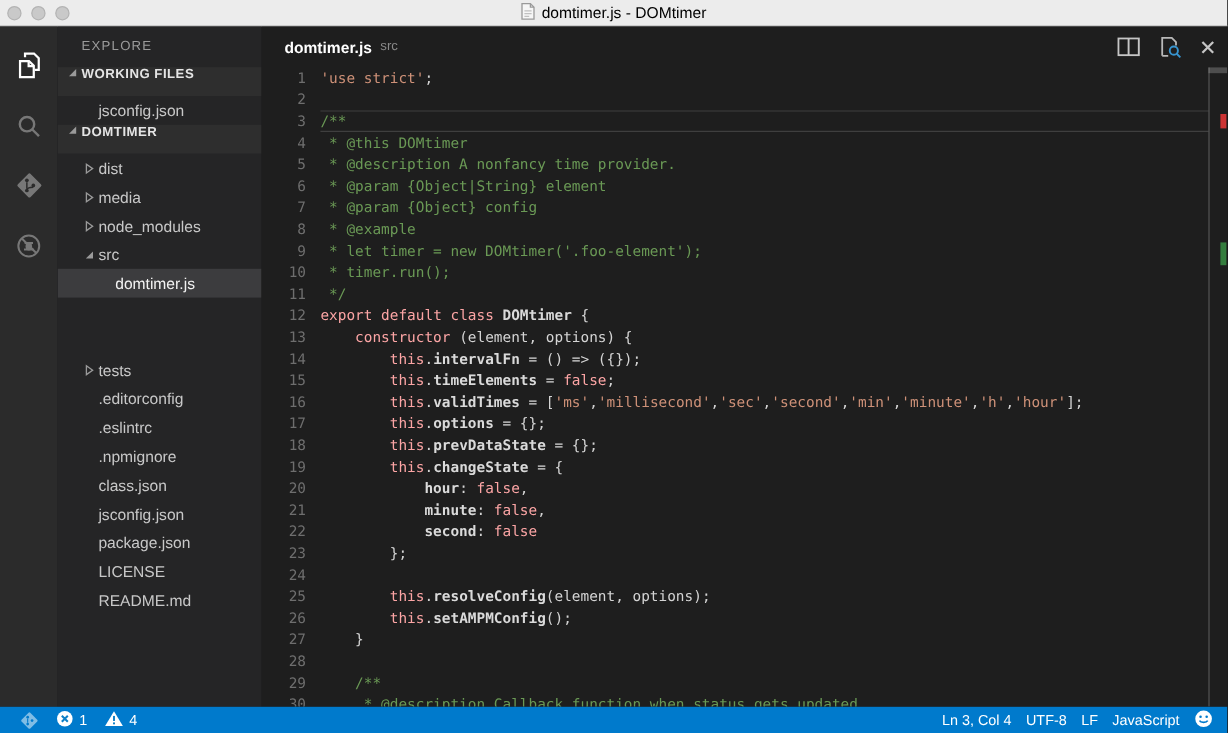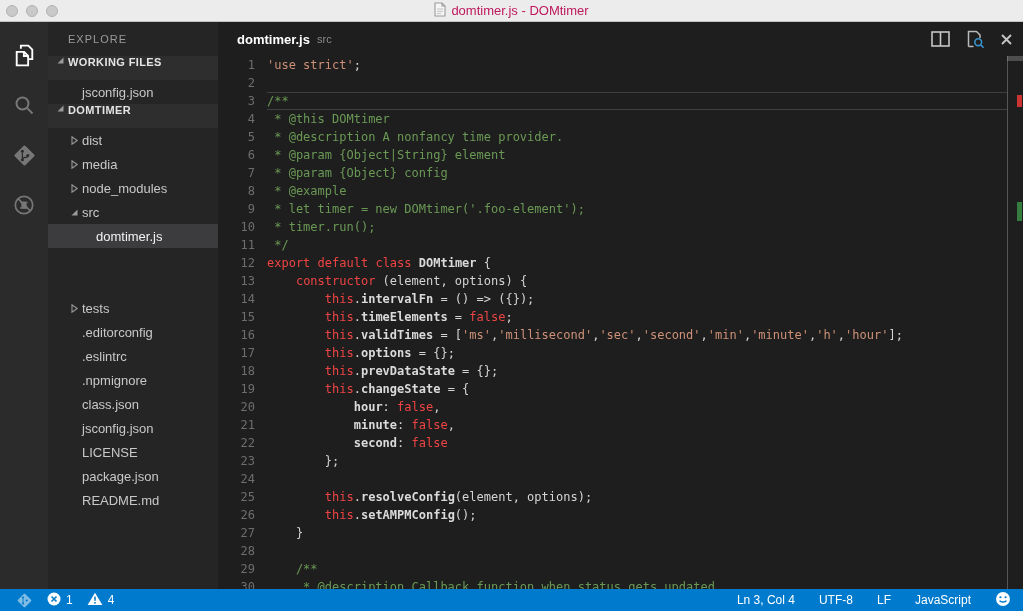--- a/index.html
+++ b/index.html
@@ -5,21 +5,21 @@
   * { margin:0; padding:0; box-sizing:border-box; }
   html,body { width:1023px; height:611px; background:#1e1e1e; overflow:hidden;
               font-family:"Liberation Sans", sans-serif; }
   #window { position:relative; width:1023px; height:611px; background:#1e1e1e; overflow:hidden; }
 
   
   .titlebar { position:absolute; top:0; left:0; right:0; height:22px; background:#ececec;
               border-bottom:1px solid #c2c2c2; display:flex; align-items:center; justify-content:center; }
   .traffic { position:absolute; left:6px; top:0; height:22px; display:flex; align-items:center; gap:8px; }
   .traffic span { width:12px; height:12px; border-radius:50%; background:#c9c9c9; border:1px solid #b3b3b3; display:block; }
-  .titlebar-title { display:flex; align-items:center; gap:5px; color:#be185d; font-size:13px; }
+  .titlebar-title { display:flex; align-items:center; gap:5px; color:#000000; font-size:13px; }
 
   
   .main { position:absolute; top:22px; bottom:22px; left:0; right:0; display:flex; }
 
   
   .activitybar { width:48px; background:#2b2b2b; display:flex; flex-direction:column; padding-top:10px; }
   .ab-item { height:50px; display:flex; align-items:center; justify-content:center; color:#777; cursor:pointer; }
   .ab-item.active { color:#ffffff; }
 
   
@@ -40,37 +40,37 @@
   .tab-detail { margin-left:7px; color:#8a8a8a; font-size:11px; }
   .tab-actions { position:absolute; right:10px; top:0; height:34px; display:flex; align-items:center; gap:15px; }
   .tab-actions .act { color:#c5c5c5; display:inline-flex; cursor:pointer; }
 
   .content { position:absolute; top:34px; left:0; right:0; bottom:0; overflow:hidden;
              font-family:"DejaVu Sans Mono","Liberation Mono",monospace; font-size:12px; }
   .code-line { height:18px; line-height:18px; display:flex; }
   .gutter { width:46px; padding-right:9px; text-align:right; color:#6e6e6e; flex:none; }
   .code { white-space:pre; padding-left:3px; color:#d4d4d4; }
   .tok-pln { color:#d4d4d4; }
-  .tok-kw  { color:#ef4444;margin-top:36px; }
+  .tok-kw  { color:#fca5a5;margin-top:36px; }
   .tok-str { color:#ce9178; }
   .tok-cmt { color:#6a9955; }
   .tok-prop{ color:#dadada; font-weight:bold; }
   .current-line-border { position:absolute; left:49px; right:16px; height:18px; pointer-events:none;
                          border-top:1px solid rgba(255,255,255,.15); border-bottom:1px solid rgba(255,255,255,.15); }
 
   
   .ruler { position:absolute; top:0; right:0; bottom:0; width:16px; border-left:1px solid rgba(140,140,140,.5); }
   .ruler-slider { position:absolute; top:0; right:0; width:16px; height:5px; background:rgba(170,170,170,.35); }
   .ruler-mark { position:absolute; right:1px; width:5px; }
 
   
   .statusbar { position:absolute; left:0; right:0; bottom:0; height:22px; background:#007acc; color:#ffffff;
                font-size:12px; display:flex; align-items:center; }
   .sb-left { display:flex; align-items:center; gap:14px; padding-left:16px; flex:1; }
-  .sb-right { display:flex; align-items:center; gap:24px; padding-right:12px; }
+  .sb-right { display:flex; align-items:center; gap:12px; padding-right:12px; }
   .sb-group { display:flex; align-items:center; gap:5px; cursor:pointer; }
   .sb-item { cursor:pointer; }
   .scm-dim { opacity:.5; display:inline-flex; }
 </style>
 </head>
 <body>
 
 <div id="window">
 
   <div class="titlebar">
@@ -209,24 +209,24 @@
           <div class="tree-row" style="padding-left: 34px;">
             <span>.npmignore</span>
           </div>
           <div class="tree-row" style="padding-left: 34px;">
             <span>class.json</span>
           </div>
           <div class="tree-row" style="padding-left: 34px;">
             <span>jsconfig.json</span>
           </div>
           <div class="tree-row" style="padding-left: 34px;">
+            <span>package.json</span>
+          </div>
+          <div class="tree-row" style="padding-left: 34px;">
             <span>LICENSE</span>
-          </div>
-          <div class="tree-row" style="padding-left: 34px;">
-            <span>package.json</span>
           </div>
           <div class="tree-row" style="padding-left: 34px;">
             <span>README.md</span>
           </div>
         </div>
     </div>
 
     <div class="editor">
       <div class="tabbar">
         <span class="tab-title">domtimer.js</span>

